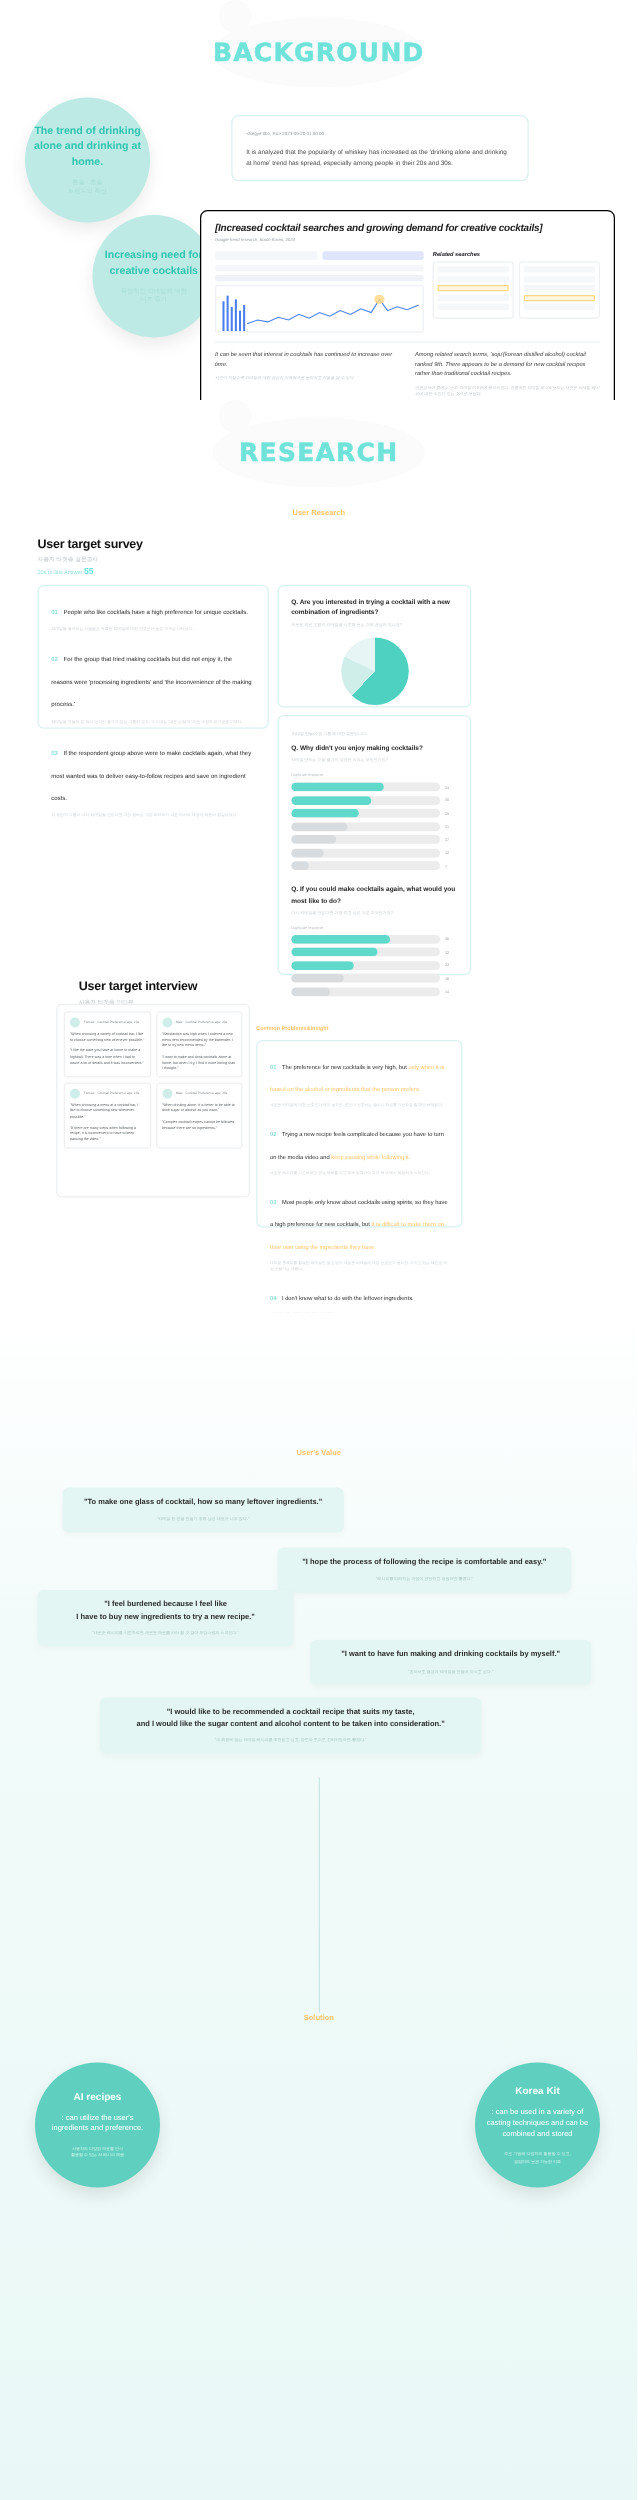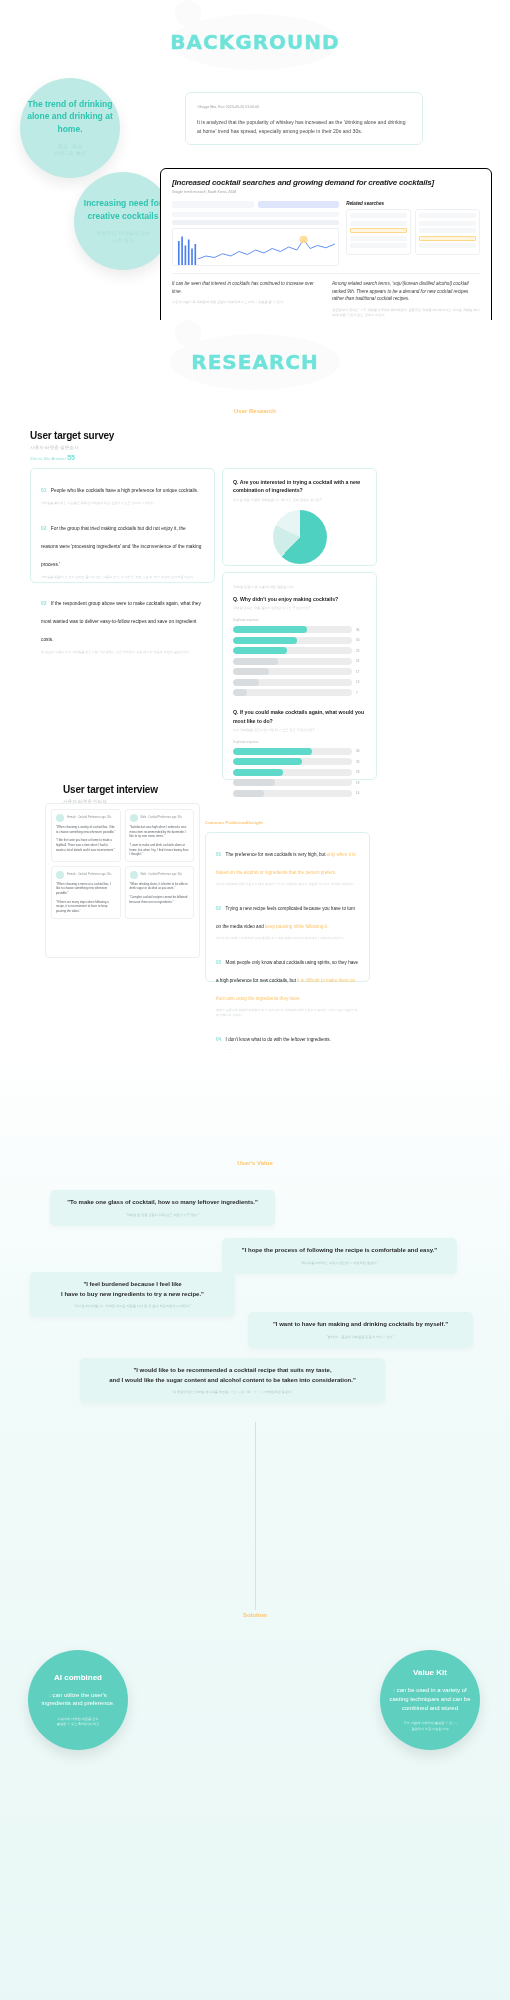--- a/index.html
+++ b/index.html
@@ -462,24 +462,24 @@
       <div class="en" style="white-space:pre-line;">"I would like to be recommended a cocktail recipe that suits my taste,
 and I would like the sugar content and alcohol content to be taken into consideration."</div>
       <div class="kr">"내 취향에 맞는 칵테일 레시피를 추천받고 싶고, 당도와 도수도 고려되었으면 좋겠다."</div>
     </div>
 
     <div class="vline" style="left:255px; top:372px; height:188px;"></div>
 
     <div class="lbl-orange" style="top:562px;">Solution</div>
 
     <div class="scircle" style="left:28px; top:600px; width:100px; height:100px;">
-      <div class="st">AI combined</div>
+      <div class="st">AI recipes</div>
       <div class="sd">: can utilize the user's ingredients and preference.</div>
       <div class="sk">사용자의 다양한 재료를 인식<br>활용할 수 있는 AI 레시피 제공</div>
     </div>
     <div class="scircle" style="left:380px; top:600px; width:100px; height:100px;">
-      <div class="st">Value Kit</div>
+      <div class="st">Korea Kit</div>
       <div class="sd">: can be used in a variety of casting techniques and can be combined and stored</div>
       <div class="sk">주조 기법에 다양하게 활용할 수 있고,<br>결합하여 보관 가능한 키트</div>
     </div>
   </div>
 
 </div>
 
 </body></html>

